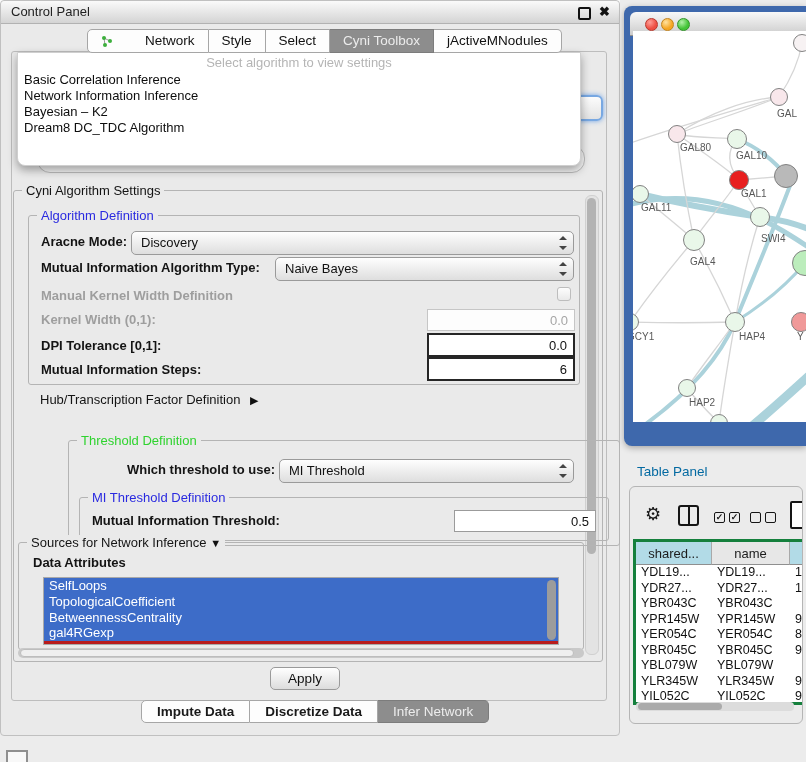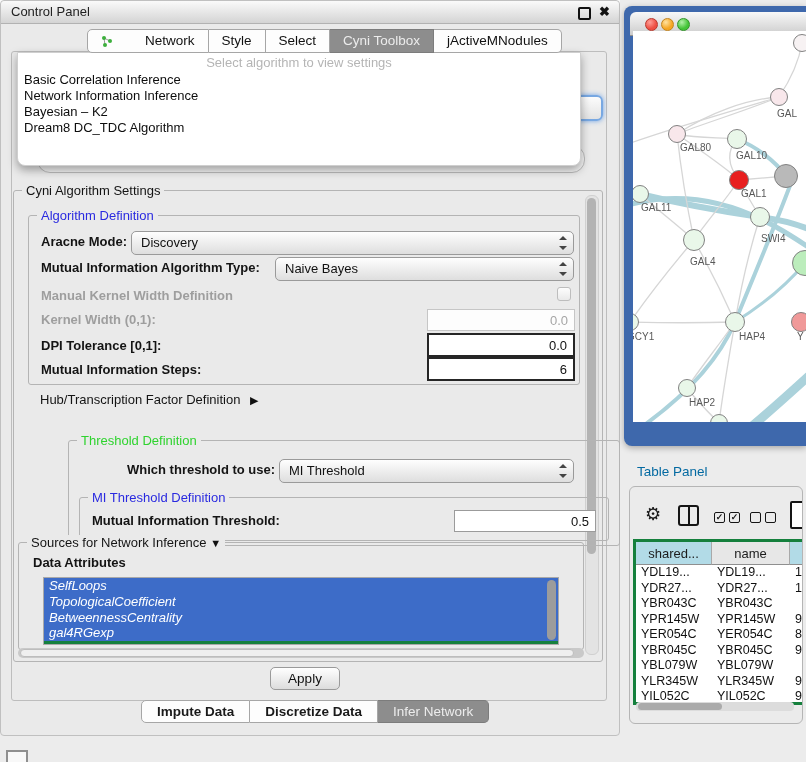--- a/index.html
+++ b/index.html
@@ -55,21 +55,21 @@
   .tfield.dark{border:2px solid #262626;}
   .tfield.dis{border:1px solid #c6c6c6;color:#a6a6a6;background:#fdfdfd;}
   .checkbox{width:12px;height:12px;border:1px solid #bdbdbd;border-radius:3px;background:linear-gradient(#fdfdfd,#e9e9e9);}
   .tri{font-size:11px;color:#111;}
   
   .sb-track-v{background:#e3e3e3;border-radius:6px;border:1px solid #d0d0d0;}
   .sb-thumb{background:#b3b3b3;border-radius:5px;}
   .sb-track-h{background:#c9c9c9;border-radius:5px;}
   .sb-thumb-h{background:#efefef;border-radius:4px;border:1px solid #bdbdbd;}
   
-  #attr-list{background:#15803d;border:1px solid #a9a9a9;overflow:hidden;font-style:italic;}
+  #attr-list{background:#b91c1c;border:1px solid #a9a9a9;overflow:hidden;}
   .attr-item{height:15.8px;line-height:15.8px;background:#3d6cc8;color:#fff;font-size:13px;padding-left:5px;}
   
   #apply-btn{left:269px;top:666px;width:68px;height:21px;border:1px solid #9a9a9a;border-radius:5px;
     background:linear-gradient(#ffffff,#dcdcdc);font-size:13.5px;text-align:center;line-height:21px;color:#111;}
   #bottom-tab-strip{left:140px;top:699px;height:23px;display:flex;}
   .btab{height:21px;line-height:21px;padding:0 15px;font-size:13.5px;font-weight:bold;background:#fdfdfd;
     border:1px solid #a6a6a6;border-left:none;color:#1a1a1a;}
   .btab:first-child{border-left:1px solid #a6a6a6;border-radius:5px 0 0 5px;}
   .btab:last-child{border-radius:0 5px 5px 0;}
   .btab.sel{background:#8d8d8d;color:#ececec;border-color:#7c7c7c;font-weight:normal;}

